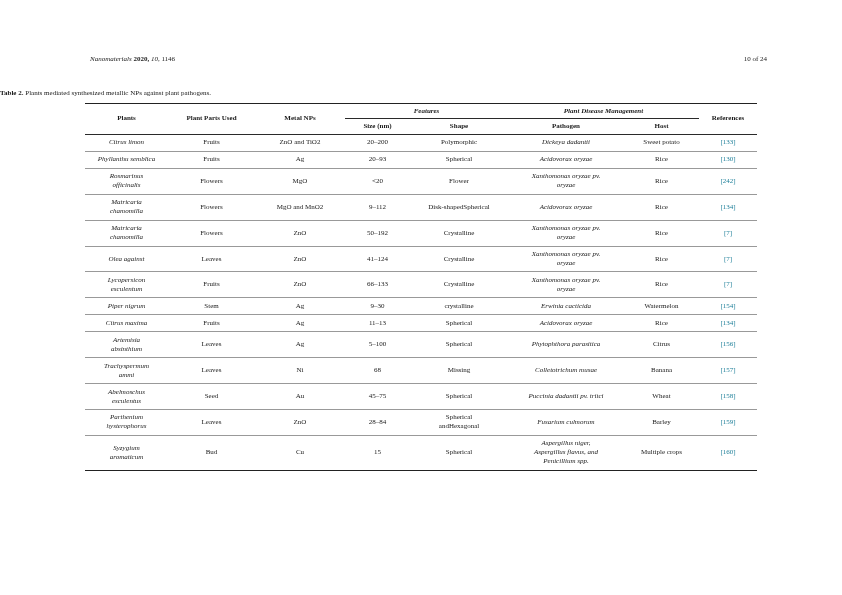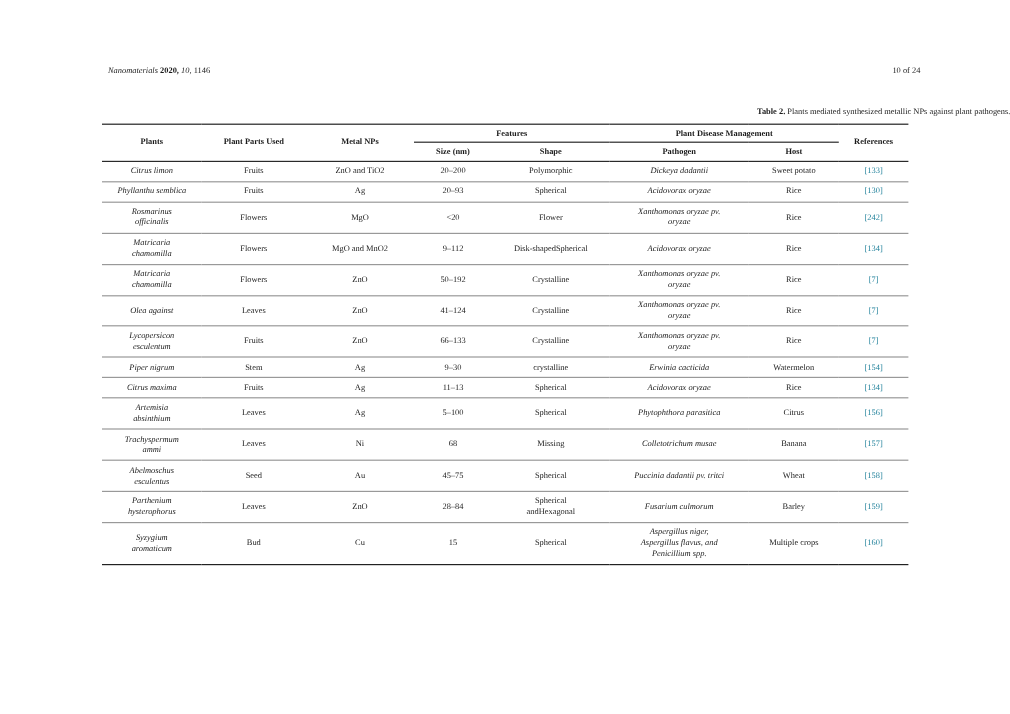--- a/index.html
+++ b/index.html
@@ -18,21 +18,21 @@
     justify-content: space-between;
     font-size: 7px;
     line-height: 1.2;
     margin-left: 15px;
   }
   .it { font-style: italic; }
   .b  { font-weight: bold; }
   .caption {
     position: absolute;
     top: 89px; left: 0; width: 100%;
-    text-align: right;
+    text-align: left;
     font-size: 7px;
     line-height: 1.2;
   }
   .table-wrap {
     position: absolute;
     top: 103px; left: 85px; width: 672px;
   }
   table {
     width: 100%;
     border-collapse: collapse;
@@ -41,21 +41,21 @@
     text-align: center;
     border-top: 1.4px solid #222;
     border-bottom: 1.4px solid #222;
   }
   thead th {
     font-weight: bold;
     padding: 3px 2px;
     border-bottom: 1px solid #2a2a2a;
     vertical-align: middle;
   }
-  thead th.group { padding: 2.5px 2px; }
+  thead th.group { padding: 2.5px 2px; font-style: italic; }
   tbody td {
     padding: 3.5px 2px;
     border-top: 1px solid #999;
     vertical-align: middle;
     white-space: pre-line;
   }
   tbody tr:first-child td { border-top: none; }
   td.plant, td.pathogen { font-style: italic; margin-top: 32px; }
   td.ref { color: var(--link-color, #1d7f99); cursor: pointer; }
 </style>

